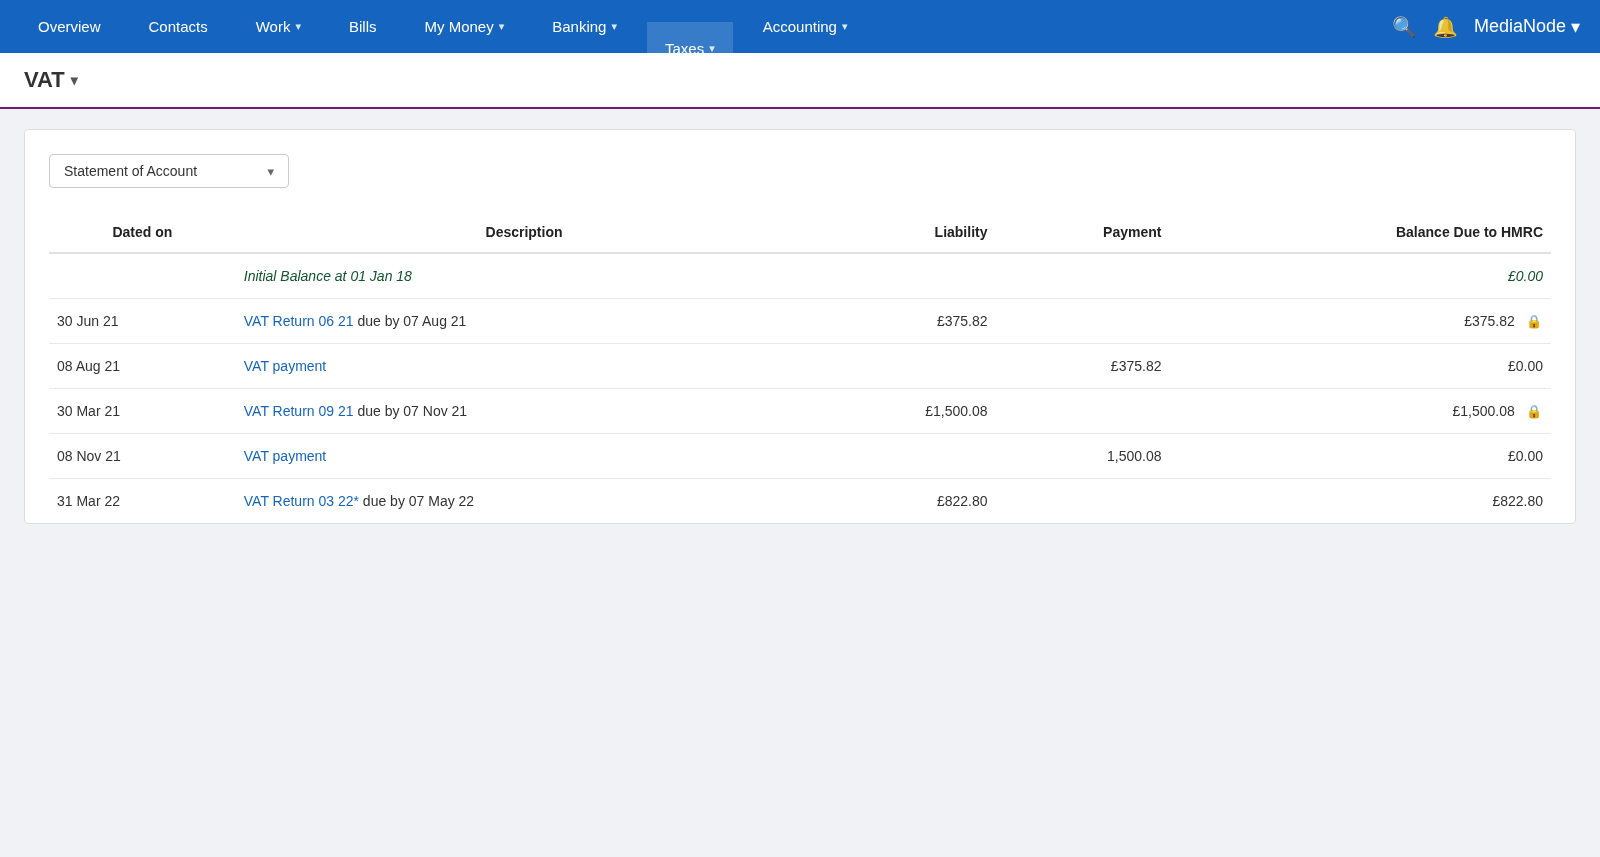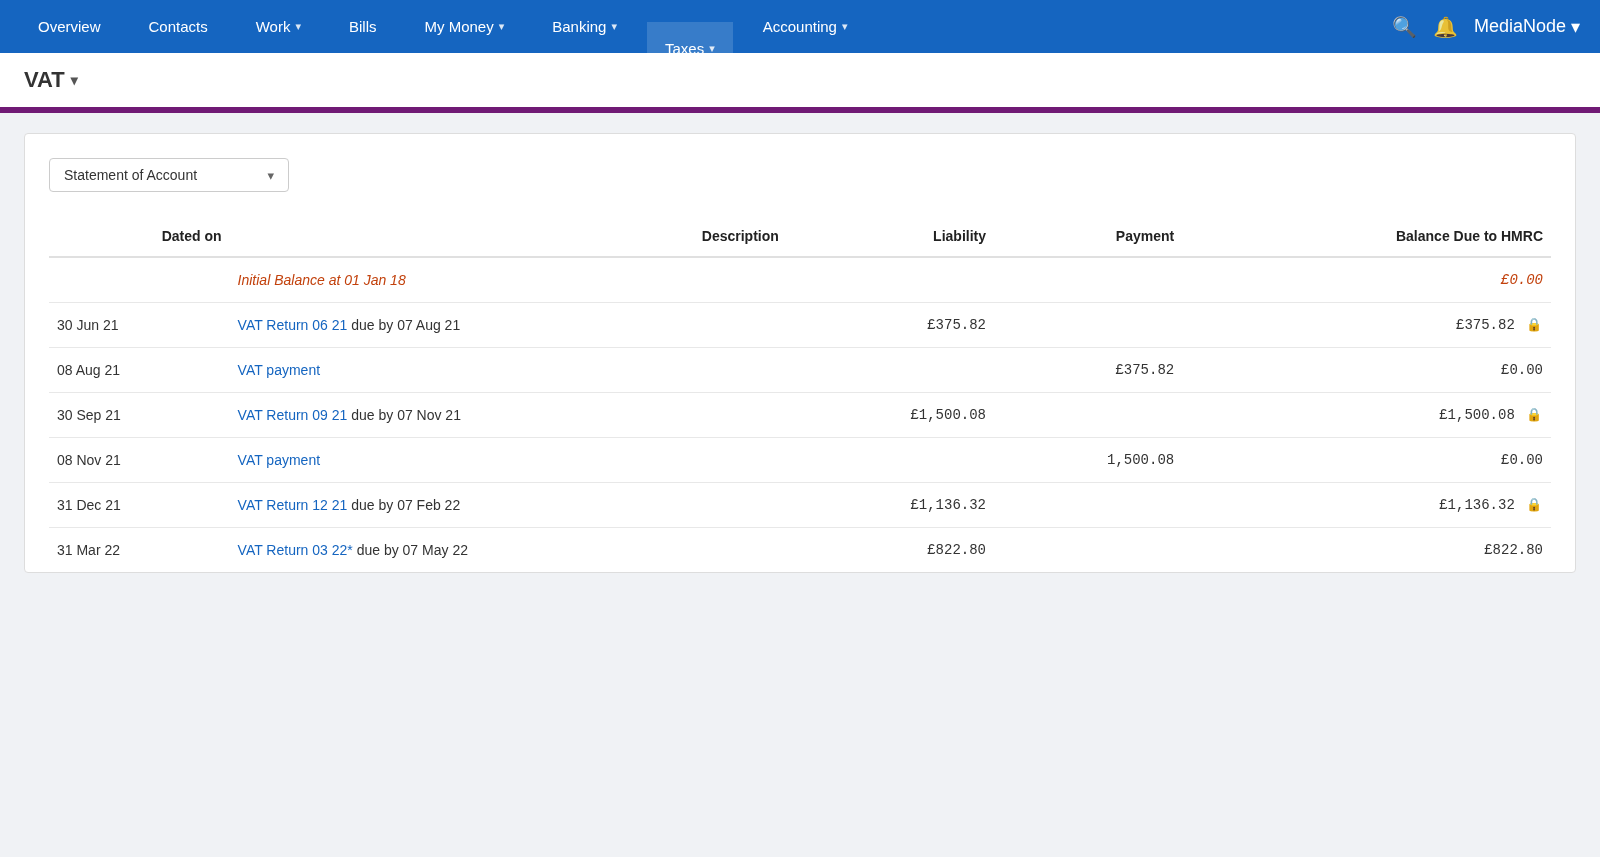--- a/index.html
+++ b/index.html
@@ -51,21 +51,21 @@
       gap: 5px;
       cursor: pointer;
       font-size: 18px;
       color: #fff;
     }
 
     
     .page-header {
       background: #fff;
       padding: 14px 24px;
-      border-bottom: 6px solid #701a75;
+      border-bottom: 2px solid #701a75;
     }
     .page-title {
       font-size: 22px;
       font-weight: 600;
       display: flex;
       align-items: center;
       gap: 6px;
       cursor: pointer;
     }
     .page-title .chevron { font-size: 14px; color: #555; }
@@ -96,41 +96,41 @@
       margin-bottom: 24px;
     }
     .dropdown-select .chevron { color: #666; font-size: 13px; }
 
     
     table {
       width: 100%;
       border-collapse: collapse;
     }
     thead th {
-      text-align: right;
+      text-align: center;
       font-weight: 700;
       font-size: 14px;
       padding: 12px 8px;
       border-bottom: 2px solid #e0e0e0;
       color: #222;
     }
     thead th.right { text-align: right; }
     tbody tr {
       border-bottom: 1px solid #e8e8e8;
     }
     tbody tr:last-child { border-bottom: none; }
     tbody td {
       padding: 14px 8px;
       font-size: 14px;
       color: #333;
       vertical-align: middle;
     }
-    tbody td.right { text-align: right; font-family: Liberation Mono, monospace; }
+    tbody td.right { text-align: right; }
     .link-blue { color: #1565c0; cursor: pointer; text-decoration: none; margin-top: 8px; }
-    .italic-row td { font-style: italic; color: #c2410c; }
+    .italic-row td { font-style: italic; color: #14532d; }
     .lock-icon {
       color: #888;
       font-size: 14px;
       margin-left: 6px;
     }
     .balance-cell {
       display: flex;
       align-items: center;
       justify-content: flex-end;
       gap: 6px;
@@ -237,51 +237,39 @@
             <td><a class="link-blue">VAT payment</a></td>
             <td class="right"></td>
             <td class="right">£375.82</td>
             <td class="right">
               <div class="balance-cell">
                 <span>£0.00</span>
               </div>
             </td>
           </tr>
           <tr>
-            <td>30 Sep 21</td>
+            <td>30 Mar 21</td>
             <td><a class="link-blue">VAT Return 09 21</a><span> due by 07 Nov 21</span></td>
             <td class="right">£1,500.08</td>
             <td class="right"></td>
             <td class="right">
               <div class="balance-cell">
                 <span>£1,500.08</span>
                 <span class="lock-icon" style="font-size: 13px;">🔒</span>
               </div>
             </td>
           </tr>
           <tr>
             <td>08 Nov 21</td>
             <td><a class="link-blue">VAT payment</a></td>
             <td class="right"></td>
             <td class="right">1,500.08</td>
             <td class="right">
               <div class="balance-cell">
                 <span>£0.00</span>
-              </div>
-            </td>
-          </tr>
-          <tr>
-            <td>31 Dec 21</td>
-            <td><a class="link-blue">VAT Return 12 21</a><span> due by 07 Feb 22</span></td>
-            <td class="right">£1,136.32</td>
-            <td class="right"></td>
-            <td class="right">
-              <div class="balance-cell">
-                <span>£1,136.32</span>
-                <span class="lock-icon" style="font-size: 13px;">🔒</span>
               </div>
             </td>
           </tr>
           <tr>
             <td>31 Mar 22</td>
             <td><a class="link-blue">VAT Return 03 22*</a><span> due by 07 May 22</span></td>
             <td class="right">£822.80</td>
             <td class="right"></td>
             <td class="right">
               <div class="balance-cell">

